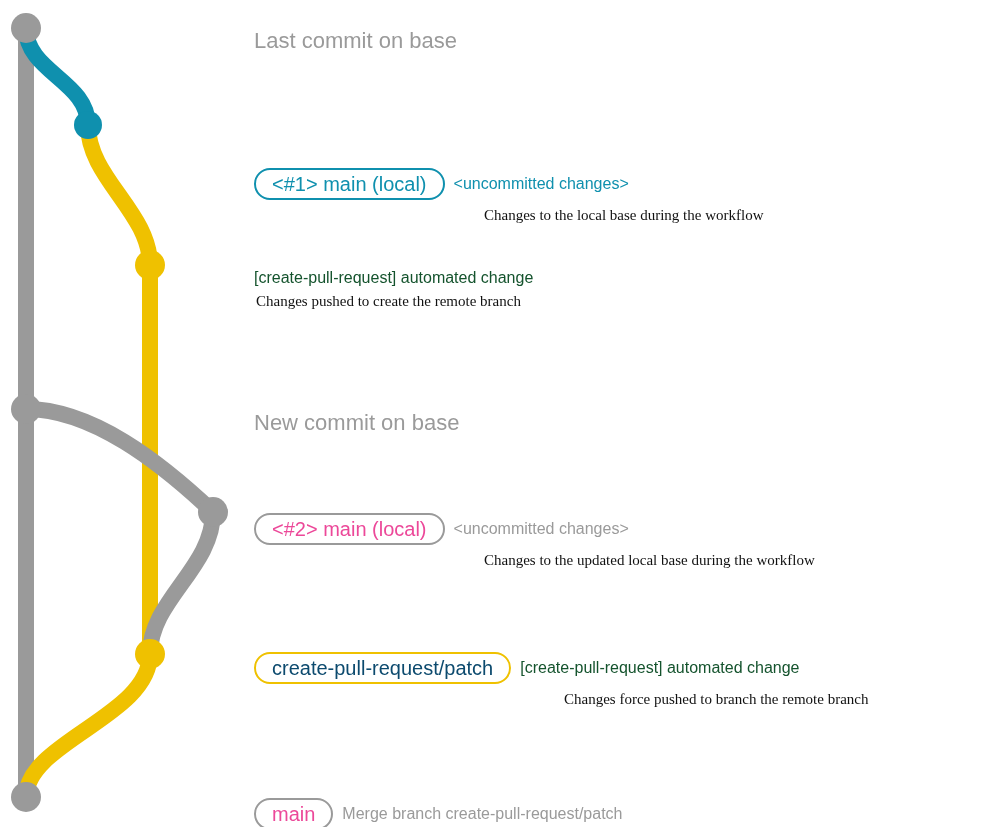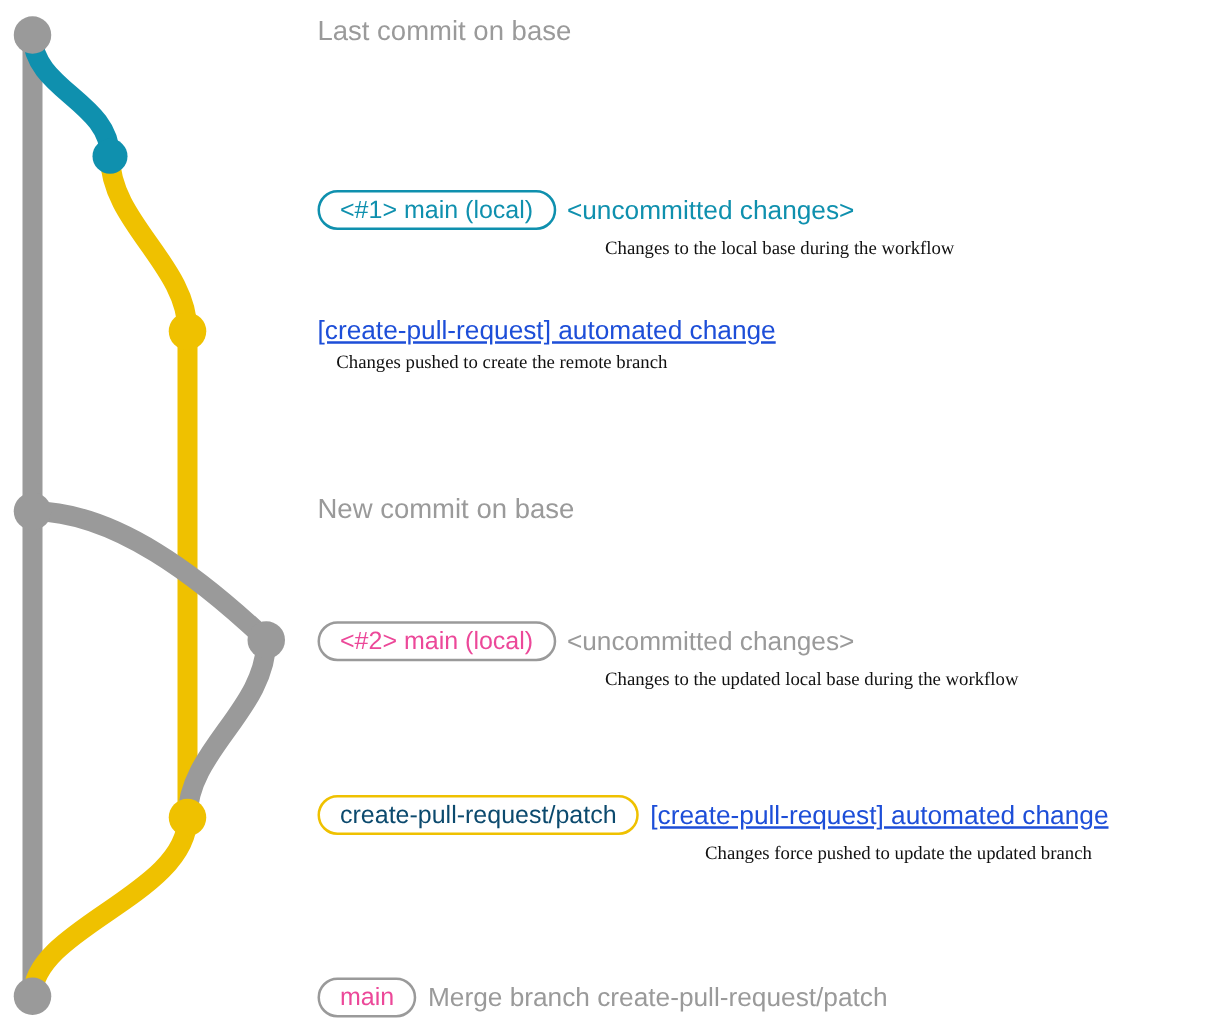--- a/index.html
+++ b/index.html
@@ -18,21 +18,21 @@
     position: absolute;
     left: 0;
     top: 0;
     width: 981px;
     height: 827px;
     pointer-events: none;
   }
   .rows {
     position: absolute;
     left: 0;
-    top: 0;
+    top: 16px;
     width: 981px;
     height: 707px;
   }
   .row {
     position: absolute;
     display: flex;
     align-items: flex-start;
   }
   .row-line {
     display: flex;
@@ -60,26 +60,26 @@
   }
   .pill.yellow {
     border-color: #efc100;
     color: #0c4a6e;
   }
   .pill.gray {
     border-color: #9a9a9a;
     color: #ec4899;
   }
   .subject {
-    font-size: 21px;
+    font-size: 16px;
     line-height: 1;
     white-space: nowrap;
   }
   .subject.blue { color: #0f90ae; }
-  .subject.yellow { color: #1d4ed8; text-decoration: underline; }
+  .subject.yellow { color: #14532d; }
   .subject.gray { color: #9a9a9a; }
   .note {
     font-family: "Liberation Serif", serif;
     font-size: 15px;
     color: #111111;
     white-space: nowrap;
     margin-top: 7px;
   }
   .stack {
     display: flex;
@@ -136,21 +136,21 @@
       </div>
       <div class="note" style="margin-left:230px;">Changes to the local base during the workflow</div>
     </div>
   </div>
 
   <div class="row" style="left:254px; top:254px;">
     <div class="stack">
       <div class="row-line">
         <span class="subject yellow">[create-pull-request] automated change</span>
       </div>
-      <div class="note" style="margin-left:15px;">Changes pushed to create the remote branch</div>
+      <div class="note" style="margin-left:2px;">Changes pushed to create the remote branch</div>
     </div>
   </div>
 
   <div class="row" style="left:254px; top:396px;">
     <div class="plain-label">New commit on base</div>
   </div>
 
   <div class="row" style="left:254px; top:497px;">
     <div class="stack">
       <div class="row-line">
@@ -160,21 +160,21 @@
       <div class="note" style="margin-left:230px;">Changes to the updated local base during the workflow</div>
     </div>
   </div>
 
   <div class="row" style="left:254px; top:636px;">
     <div class="stack">
       <div class="row-line">
         <span class="pill yellow">create-pull-request/patch</span>
         <span class="subject yellow">[create-pull-request] automated change</span>
       </div>
-      <div class="note" style="margin-left:310px;">Changes force pushed to update the updated branch</div>
+      <div class="note" style="margin-left:310px;">Changes force pushed to branch the remote branch</div>
     </div>
   </div>
 
   <div class="row" style="left:254px; top:782px;">
     <div class="stack">
       <div class="row-line">
         <span class="pill gray">main</span>
         <span class="subject gray">Merge branch create-pull-request/patch</span>
       </div>
     </div>

